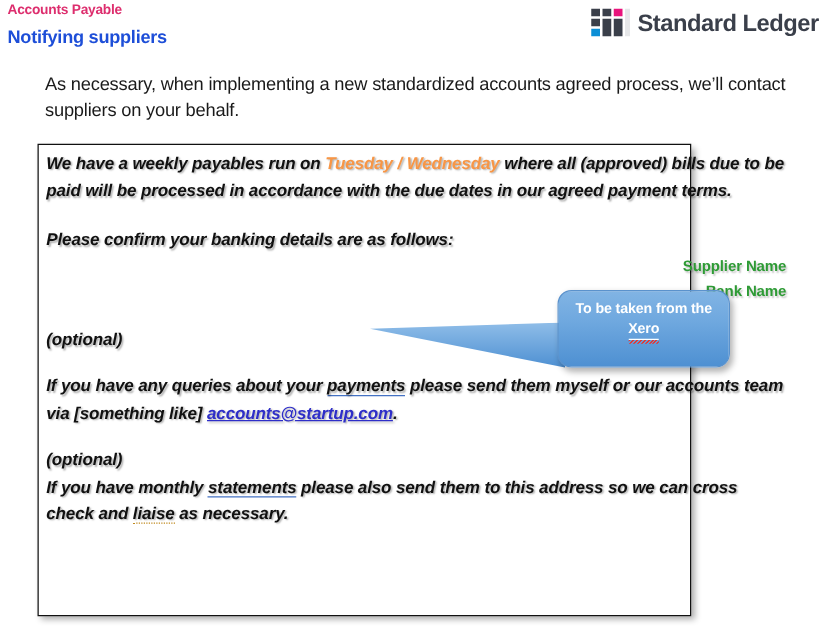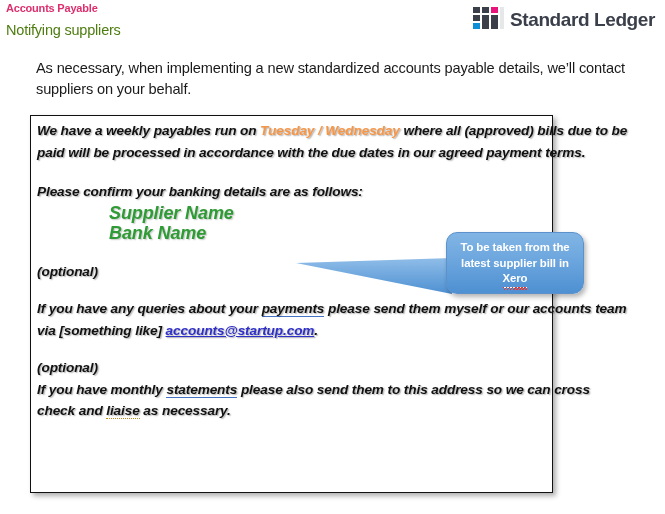--- a/index.html
+++ b/index.html
@@ -28,22 +28,22 @@
     font-size: 11px;
     font-weight: bold;
     color: #DD2E6E;
     letter-spacing: -0.2px;
     white-space: nowrap;
   }
   .hdr-line2 {
     position: absolute;
     left: 6px; top: 22px;
     font-size: 14.5px;
-    font-weight: normal;
-    color: #4d7c0f;
+    font-weight: bold;
+    color: #1d4ed8;
     letter-spacing: -0.2px;
     white-space: nowrap;
   }
 
   
   #logo {
     position: absolute;
     right: 10px; top: 3px;
     height: 28px;
     display: flex;
@@ -102,28 +102,28 @@
     color: #111111;
     letter-spacing: -0.1px;
     text-shadow: 1.2px 1.2px 1.4px rgba(0,0,0,0.30);
   }
   .sp-sm { height: 16px; }
   .sp-md { height: 18px; }
 
   .orange { color: #F79646; }
 
   .green-block {
-    font-style: italic;
-    font-weight: bold;
-    font-size: 18px;
+    font-weight: bold;
+    font-size: 12px;
     line-height: 20px;
     color: #2E9B35;
     letter-spacing: -0.1px;
     padding-left: 72px;
     text-shadow: 1.2px 1.2px 1.4px rgba(0,0,0,0.22);
+    text-align: right;
   }
   .acct-gap { display: inline-block; width: 22px; }
 
   
   .sq-blue {
     border-bottom: 1.6px solid #4472C4;
     padding-bottom: 0px;
   }
   .sq-gold {
     border-bottom: 1.6px dotted #C08A21;
@@ -202,21 +202,21 @@
 
       <i style="left:18px; top:0px;  width:7px;  height:6px;  background:#E8147C;"></i>
       <i style="left:18px; top:8px;  width:7px;  height:14px; background:#3A3F4A;"></i>
 
       <i style="left:27px; top:0px;  width:4px;  height:22px; background:#E6E7E9;"></i>
     </span>
     <span class="logo-word">Standard Ledger</span>
   </div>
 </div>
 
-<div id="intro">As necessary, when implementing a new standardized accounts payable details, we’ll contact suppliers on your behalf.</div>
+<div id="intro">As necessary, when implementing a new standardized accounts agreed process, we’ll contact suppliers on your behalf.</div>
 
 <div id="letter-box">
   <div id="letter-inner">
 
     <div class="para">
       <span>We have a weekly payables run on </span><span class="orange">Tuesday / Wednesday</span><span> where all (approved) bills due to be paid will be processed in accordance with the due dates in our agreed payment terms.</span>
     </div>
 
     <div class="sp-md"></div>
 
@@ -254,18 +254,17 @@
       <stop offset="100%" stop-color="#4E90D2"></stop>
     </linearGradient>
   </defs>
   <polygon points="0,5 156,0 156,36" fill="url(#tailgrad)"></polygon>
 </svg>
 
 <div id="callout">
   <div class="callout-bubble"></div>
   <div class="callout-text">
     <div>To be taken from the</div>
-    <div>latest supplier bill in</div>
     <div>
       <span class="callout-xero">Xero</span>
     </div>
   </div>
 </div>
 
 </body></html>

